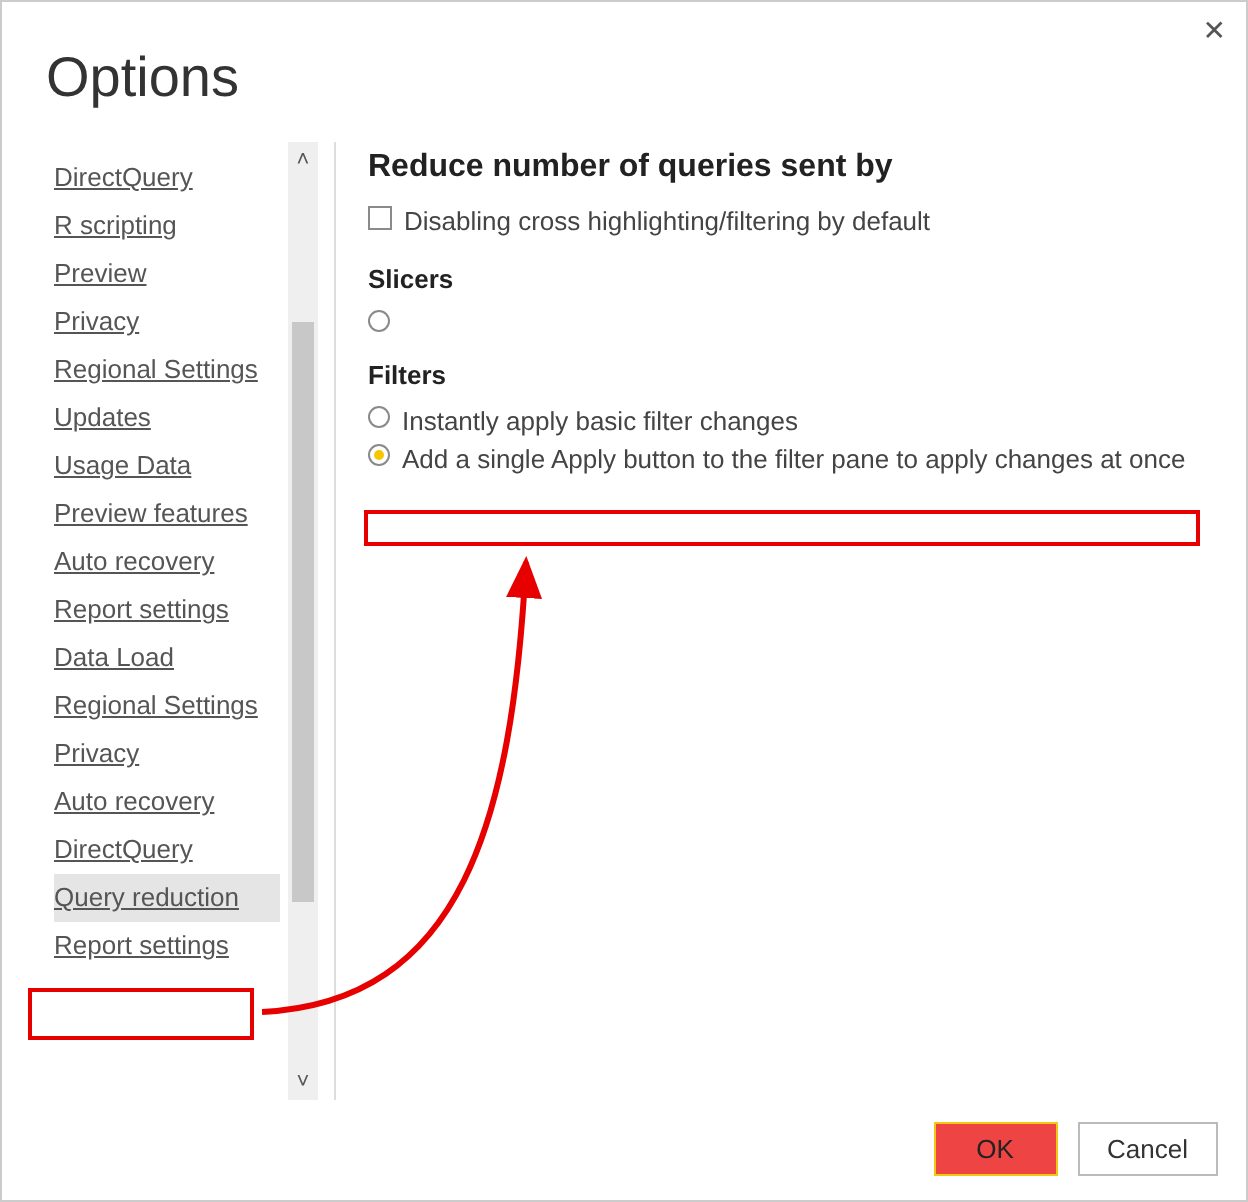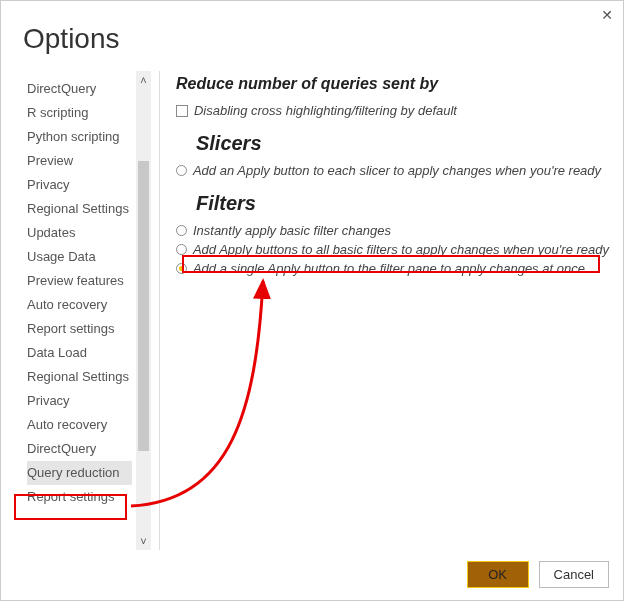--- a/index.html
+++ b/index.html
@@ -54,20 +54,21 @@
     padding: 6px 4px 6px 18px;
     overflow: hidden;
   }
   .sidebar-item {
     font-size: 13px;
     color: #555;
     padding: 4px 0;
     line-height: 16px;
     cursor: pointer;
     white-space: nowrap;
+    text-decoration: underline;
   }
   .sidebar-item.selected {
     background: #e5e5e5;
   }
   .section-head {
     font-size: 12px;
     font-weight: bold;
     color: #444;
     letter-spacing: .3px;
     padding: 14px 0 6px 0;
@@ -98,39 +99,37 @@
   .divider {
     width: 1px;
     background: #ddd;
     margin: 0 10px 0 8px;
   }
   .main {
     flex: 1;
     padding: 4px 6px;
     font-size: 13px;
     color: #333;
-    font-style: italic;
   }
   .h1 {
     font-size: 16px;
     font-weight: 600;
     color: #222;
     margin-bottom: 8px;
   }
   .h2 {
-    font-size: 20px;
+    font-size: 13px;
     font-weight: 600;
     color: #222;
     margin-top: 12px;
     margin-bottom: 6px;
-    margin-left: 20px;
   }
   .check-row, .radio-row {
     display: flex;
-    align-items: center;
+    align-items: flex-start;
     gap: 6px;
     padding: 2px 0;
     font-size: 13px;
     color: #444;
     white-space: nowrap;
   }
   .chk {
     width: 12px; height: 12px;
     border: 1px solid #8a8a8a;
     display: inline-block;
@@ -159,21 +158,21 @@
   .btn {
     min-width: 62px;
     padding: 5px 14px;
     font-size: 13px;
     border: 1px solid #bbb;
     background: #fff;
     text-align: center;
     cursor: pointer;
   }
   .btn.primary {
-    background: #a16207;
+    background: #ef4444;
     border-color: #f2c811;
     color: #222;
   }
   
   .annot {
     position: absolute;
     inset: 0;
     pointer-events: none;
   }
   .red-box {
@@ -186,21 +185,20 @@
 
 <div class="dialog">
   <div class="close-x">✕</div>
   <div class="title">Options</div>
 
   <div class="body">
     <div class="sidebar-wrap">
       <div class="sidebar">
         <div class="sidebar-item">DirectQuery</div>
         <div class="sidebar-item">R scripting</div>
-        <div class="sidebar-item">Python scripting</div>
         <div class="sidebar-item">Preview</div>
         <div class="sidebar-item">Privacy</div>
         <div class="sidebar-item">Regional Settings</div>
         <div class="sidebar-item">Updates</div>
         <div class="sidebar-item">Usage Data</div>
         <div class="sidebar-item">Preview features</div>
         <div class="sidebar-item">Auto recovery</div>
         <div class="sidebar-item">Report settings</div>
 
 
@@ -224,31 +222,26 @@
     <div class="main">
       <div class="h1">Reduce number of queries sent by</div>
       <div class="check-row">
         <span class="chk"></span>
         <span>Disabling cross highlighting/filtering by default</span>
       </div>
 
       <div class="h2">Slicers</div>
       <div class="radio-row">
         <span class="rdo"></span>
-        <span>Add an Apply button to each slicer to apply changes when you're ready</span>
       </div>
 
       <div class="h2">Filters</div>
       <div class="radio-row">
         <span class="rdo"></span>
         <span>Instantly apply basic filter changes</span>
-      </div>
-      <div class="radio-row">
-        <span class="rdo"></span>
-        <span>Add Apply buttons to all basic filters to apply changes when you're ready</span>
       </div>
       <div class="radio-row">
         <span class="rdo sel"></span>
         <span>Add a single Apply button to the filter pane to apply changes at once</span>
       </div>
     </div>
   </div>
 
   <div class="buttons">
     <div class="btn primary">OK</div>

